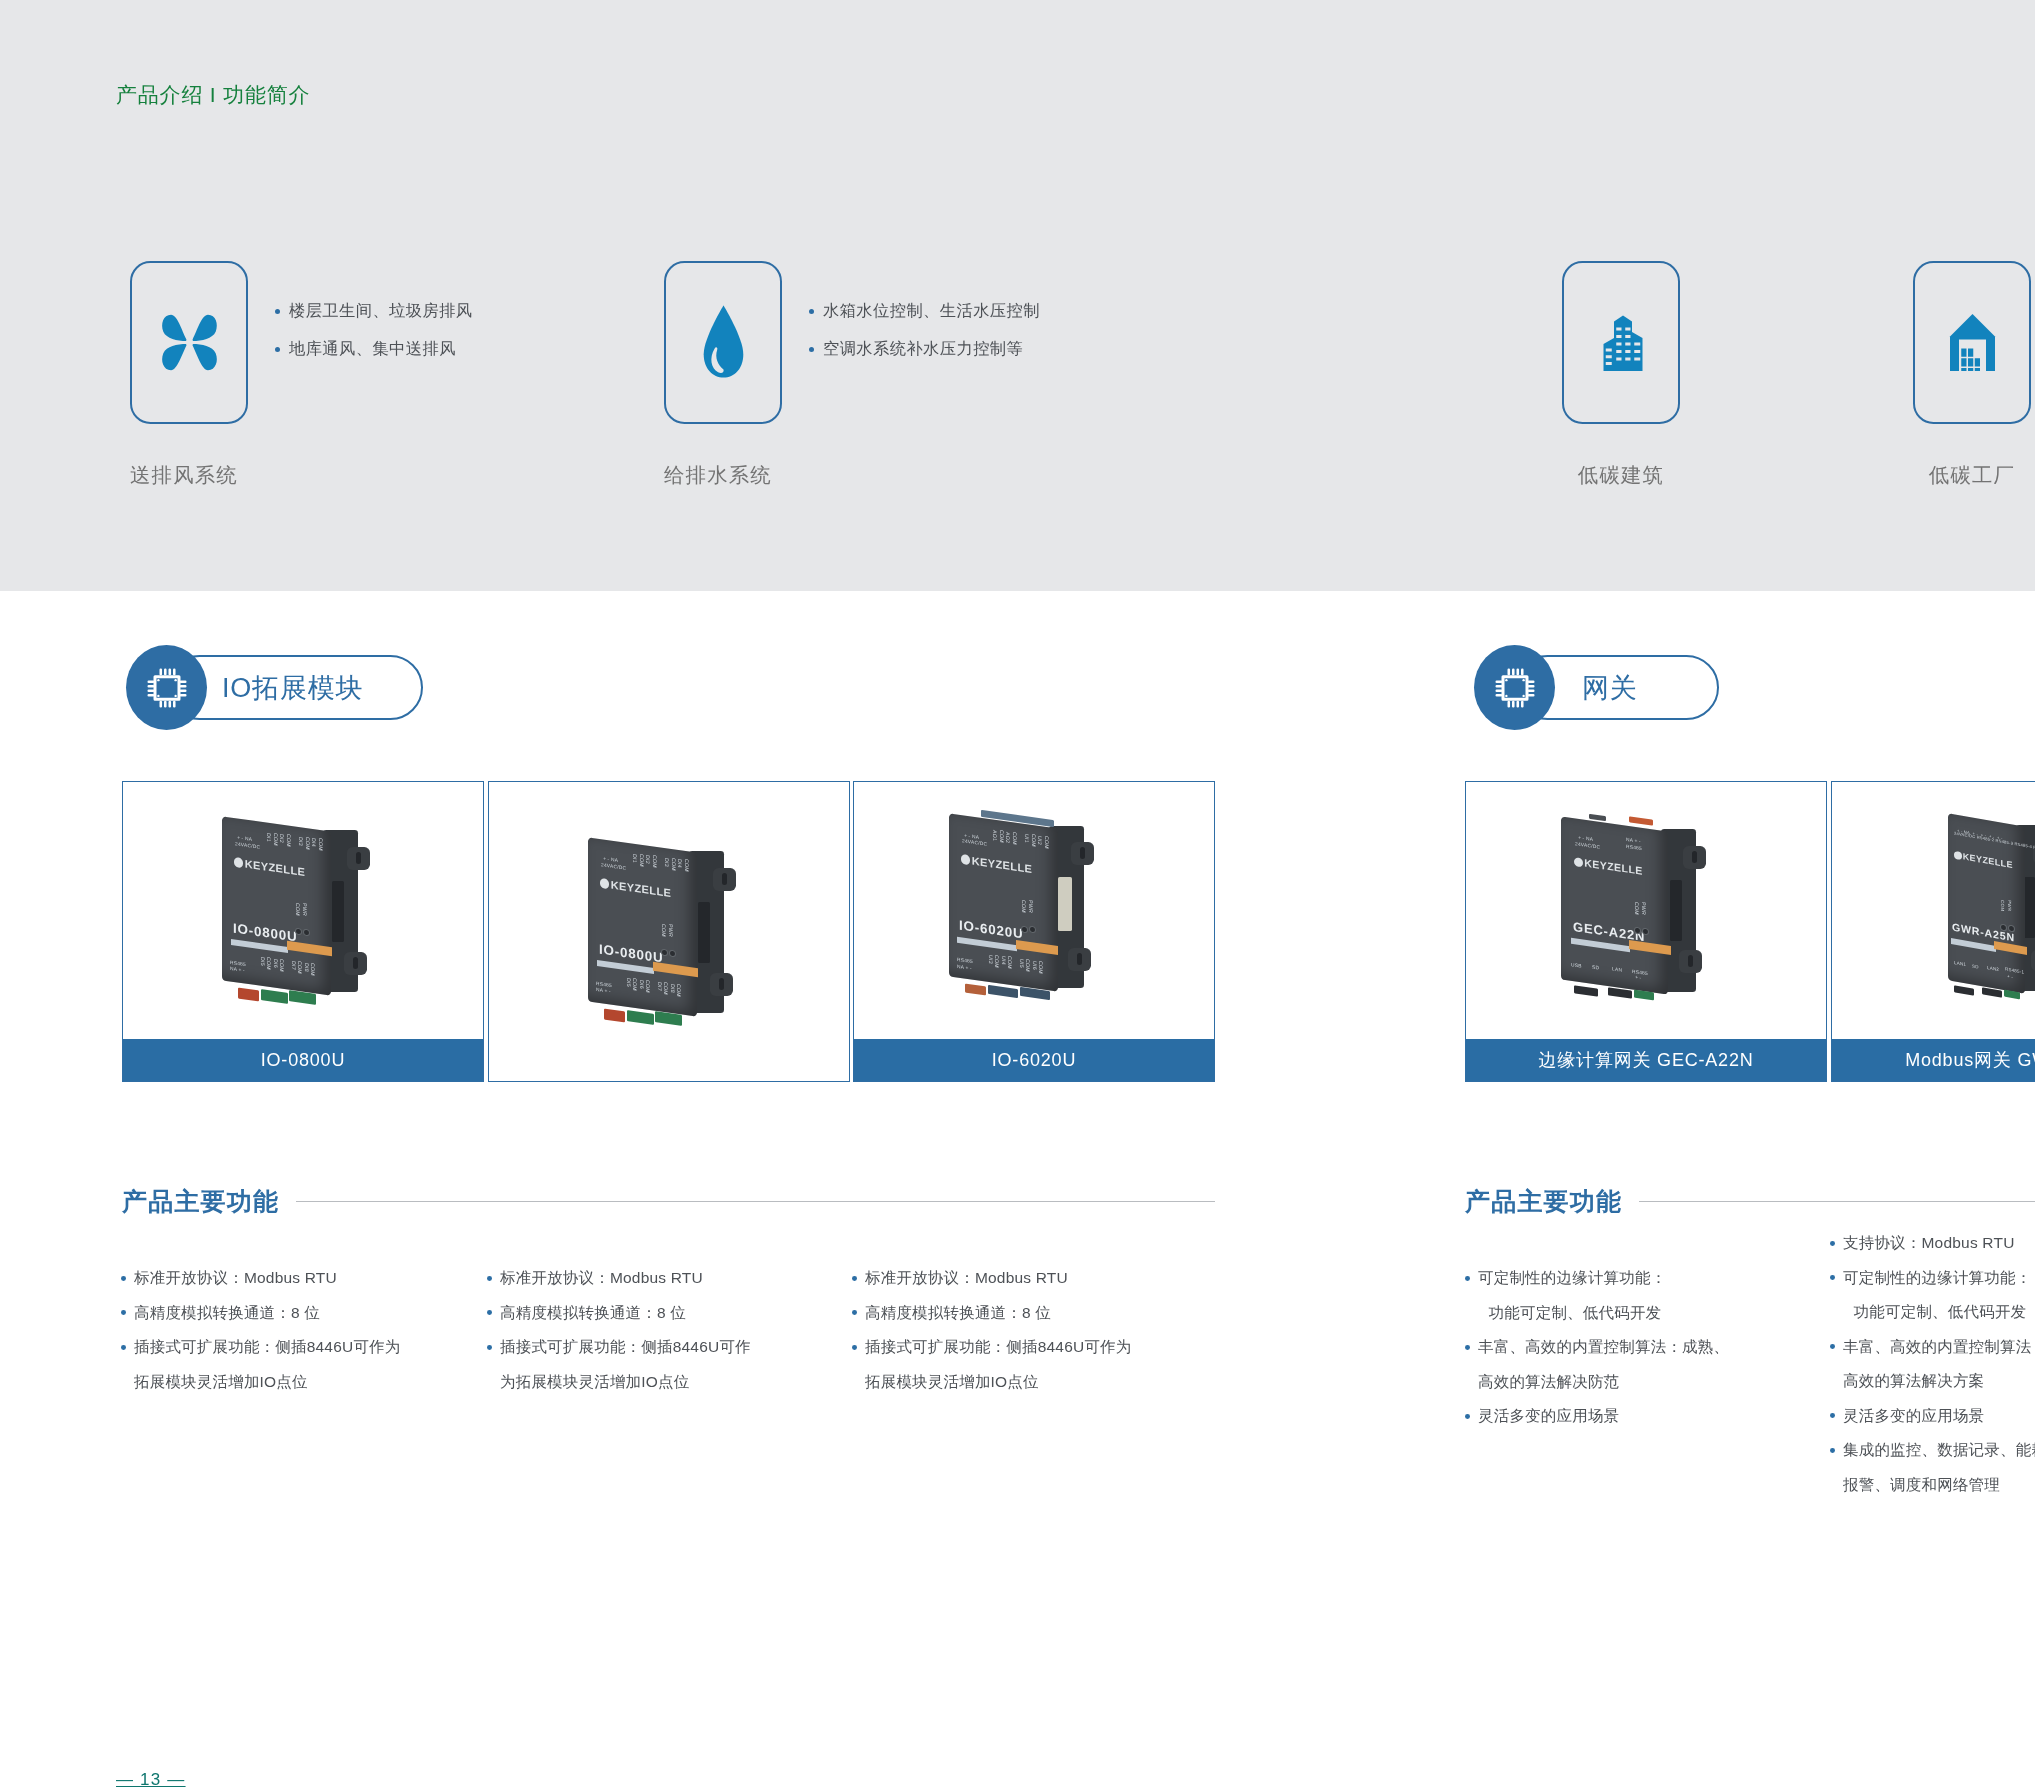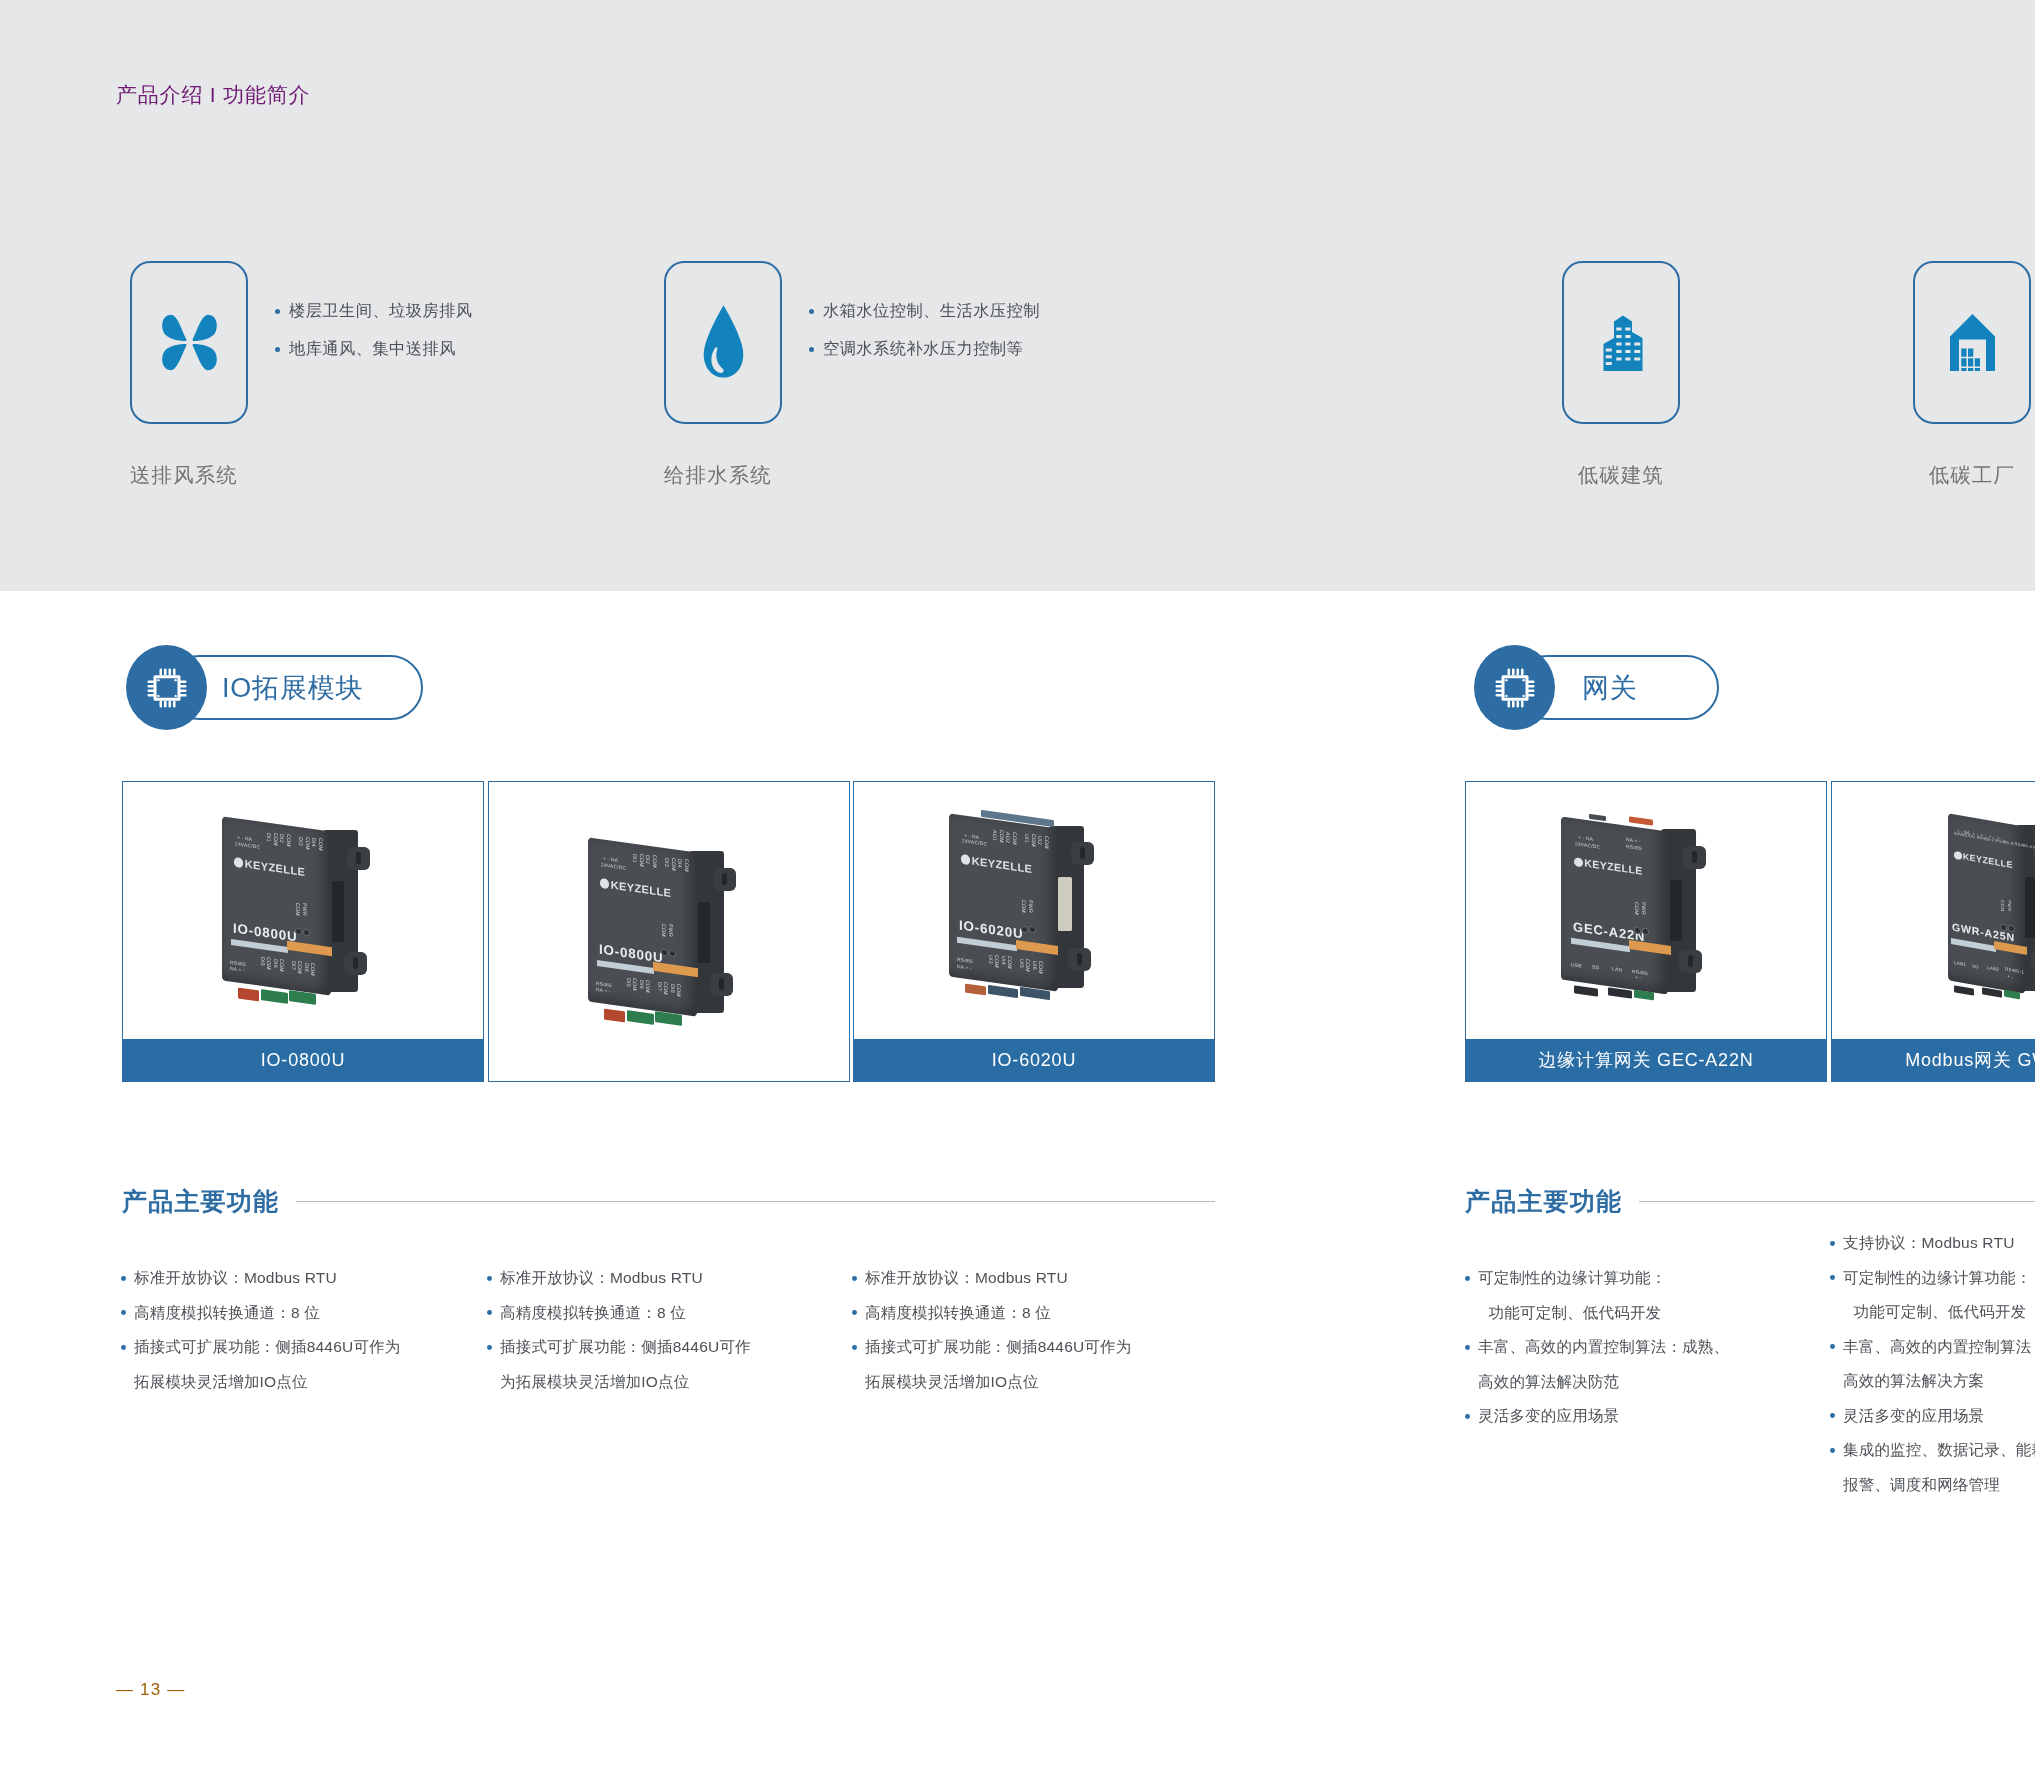--- a/index.html
+++ b/index.html
@@ -13,21 +13,21 @@
 
   
   .grayband{
     position:absolute;left:0;top:0;width:2622px;height:591px;
     background:#e6e7e9;
   }
 
   
   .runhead{
     position:absolute;top:81px;
-    font-size:21px;color:#701a75;letter-spacing:0.8px;
+    font-size:21px;color:#15803d;letter-spacing:0.8px;
     font-weight:400;white-space:nowrap;
   }
   .runhead.left{left:116px;}
 
   
   .iconcell{position:absolute;}
   .iconbox{
     width:118px;height:163px;border:2px solid #2e6da4;border-radius:20.4px;
     box-sizing:border-box;display:flex;align-items:center;justify-content:center;
   }
@@ -121,22 +121,23 @@
   }
   .featcol li:before{
     content:"";position:absolute;left:-13px;top:5.7px;width:4.9px;height:4.9px;
     border-radius:50%;background:#2c6ea5;
   }
   .featcol li .cont{display:block;margin-top:19px;}
   .featcol li .cont.ind{padding-left:10.6px;}
 
   
   .pagenum{
-    position:absolute;top:1680px;font-size:17px;color:#a16207;letter-spacing:1.2px;
+    position:absolute;top:1770px;font-size:17px;color:#0f766e;letter-spacing:1.2px;
     white-space:nowrap;
+    text-decoration:underline;
   }
   .pagenum.left{left:116px;}
 </style>
 </head>
 <body>
 
 <div class="page">
 
   <div class="grayband"></div>
 

